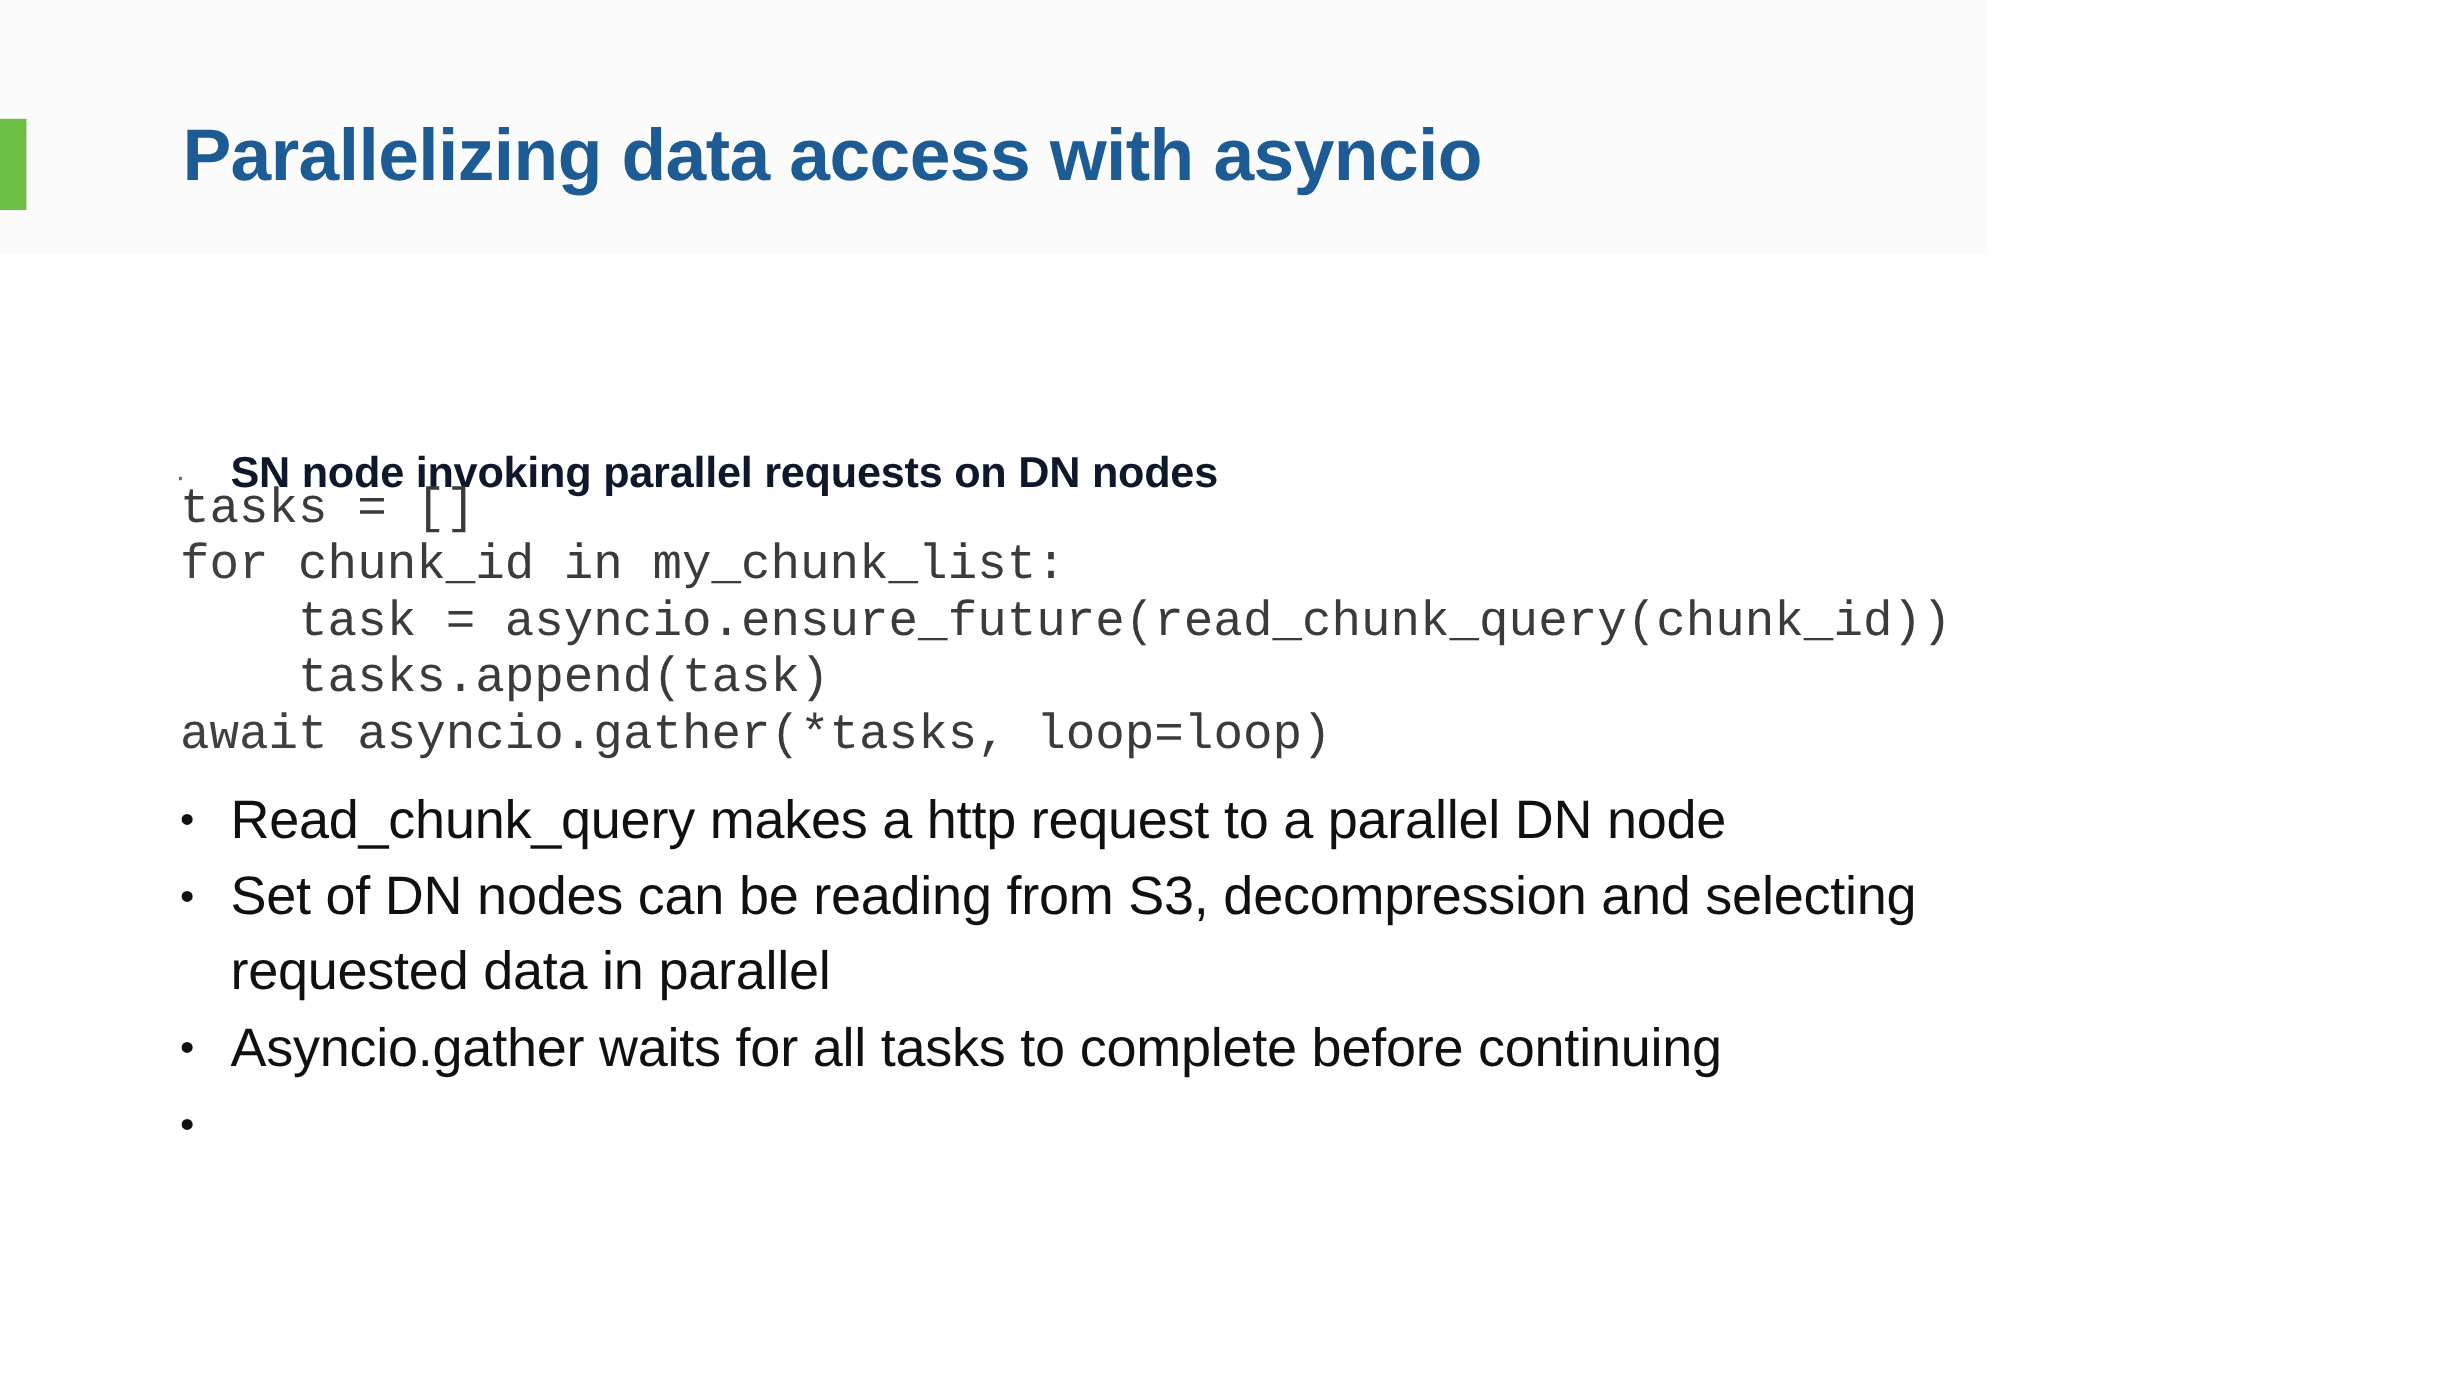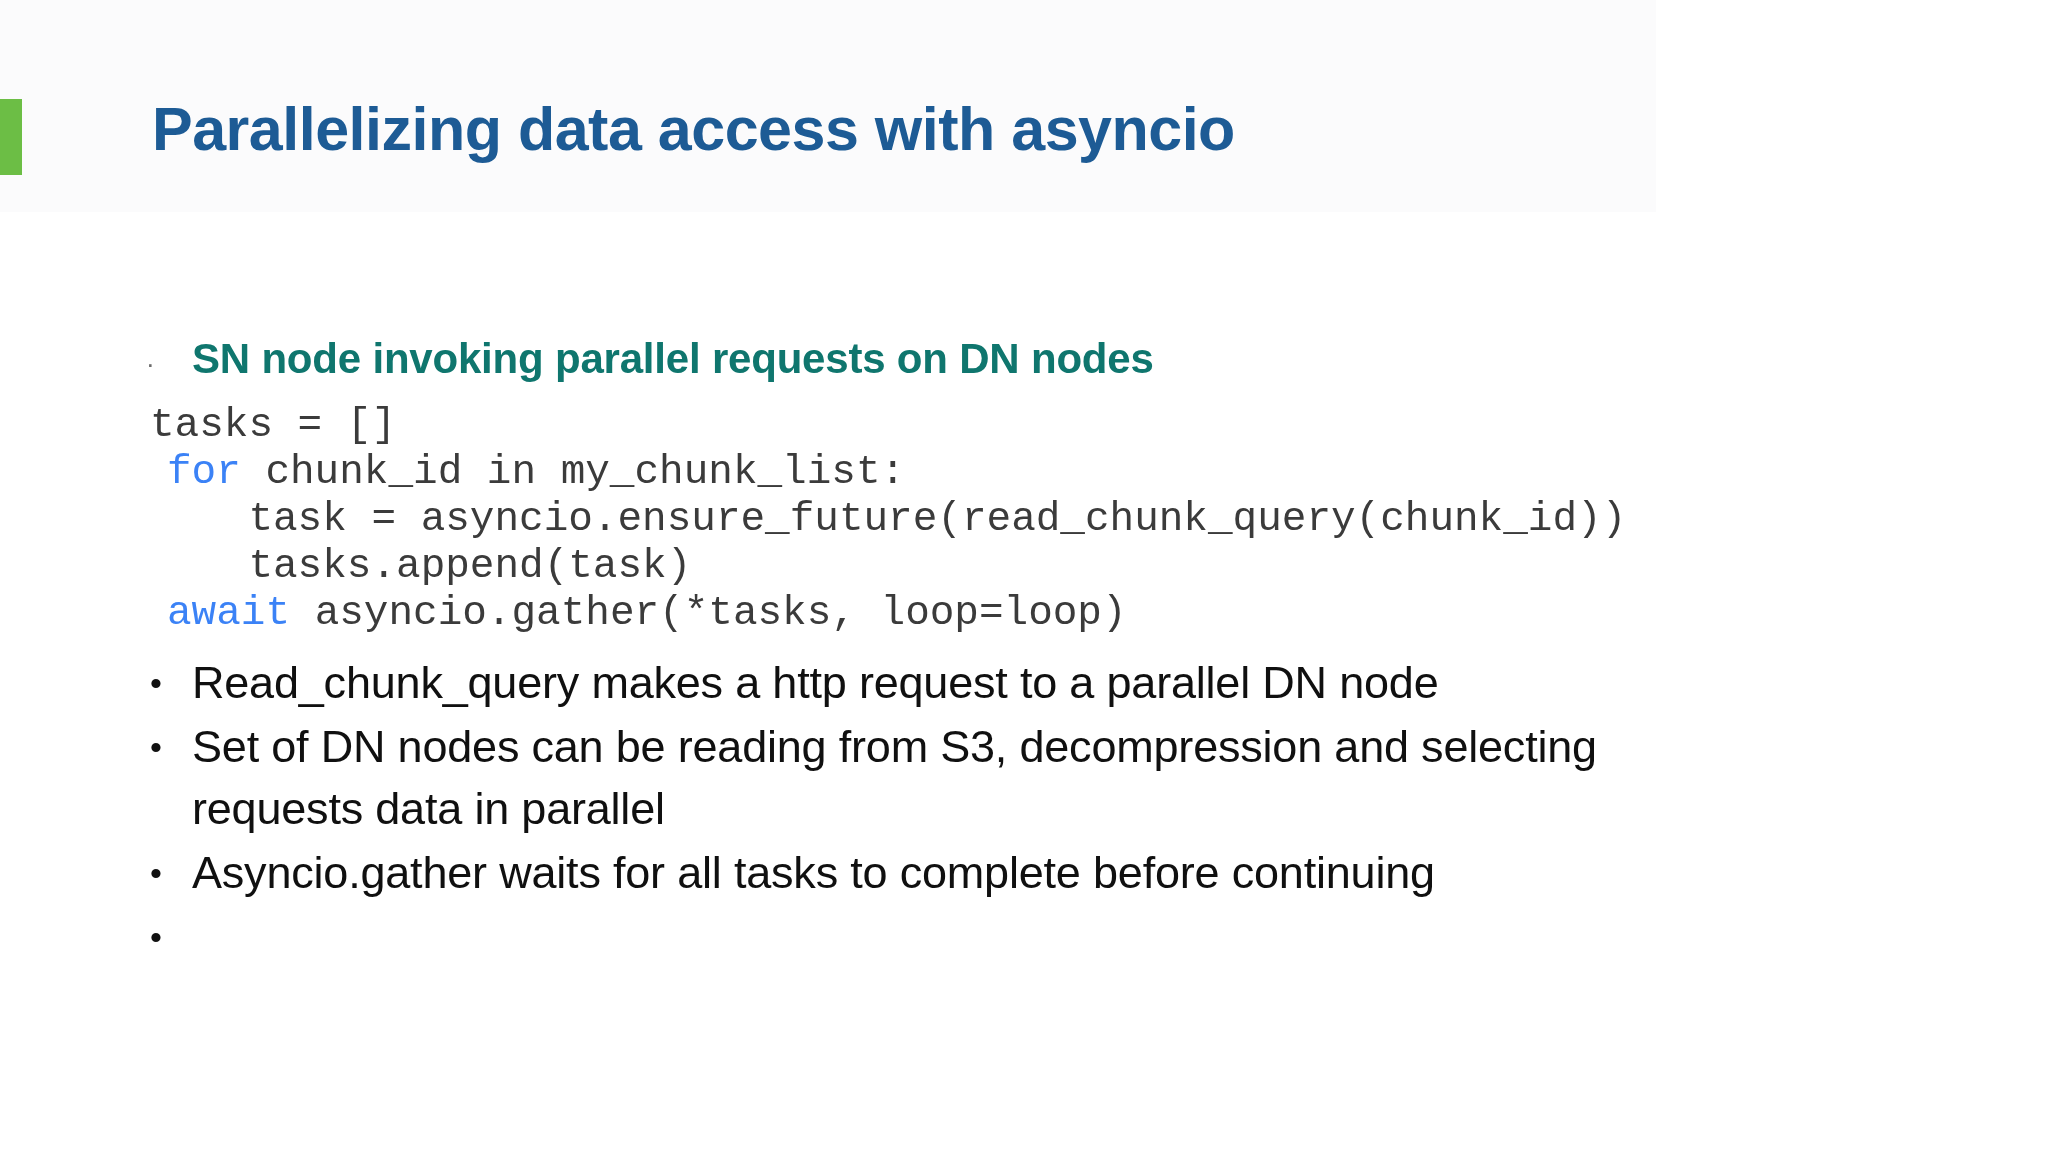--- a/index.html
+++ b/index.html
@@ -113,41 +113,42 @@
     white-space: nowrap;
   }
   .lead-bullet .dot {
     width: 46px;
     font-size: 26px;
     color: #6b6b6b;
     line-height: 1;
     flex: none;
   }
   .lead-bullet .lead-text {
-    font-size: 42px;
+    font-size: 36px;
     font-weight: bold;
-    color: #0f766e;
+    color: #0f172a;
     line-height: 1;
     letter-spacing: -0.2px;
+    margin-top: 38px;
   }
 
   
   .code-block {
     position: absolute;
     left: 150px;
     top: 190px;
     font-family: "Liberation Mono", "DejaVu Sans Mono", monospace;
     font-size: 41px;
     line-height: 47px;
     color: #3b3b3b;
     white-space: pre;
     letter-spacing: 0px;
   }
   .code-line { display: block; }
-  .kw { color: #3b82f6; margin-left: 17px; }
+  .kw { color: #404040; }
 
   
   .bullet-list {
     position: absolute;
     left: 150px;
     top: 440px;
     width: 1480px;
   }
   .bullet-row {
     display: flex;
@@ -217,21 +218,21 @@
 
     <div class="code-block"><span class="code-line"><span>tasks = []</span></span><span class="code-line"><span class="kw">for</span><span> chunk_id in my_chunk_list:</span></span><span class="code-line"><span>    task = asyncio.ensure_future(read_chunk_query(chunk_id))</span></span><span class="code-line"><span>    tasks.append(task)</span></span><span class="code-line"><span class="kw">await</span><span> asyncio.gather(*tasks, loop=loop)</span></span></div>
 
     <div class="bullet-list">
       <div class="bullet-row">
         <span class="dot">•</span>
         <span class="txt">Read_chunk_query makes a http request to a parallel DN node</span>
       </div>
       <div class="bullet-row">
         <span class="dot">•</span>
-        <span class="txt">Set of DN nodes can be reading from S3, decompression and selecting requests data in parallel</span>
+        <span class="txt">Set of DN nodes can be reading from S3, decompression and selecting requested data in parallel</span>
       </div>
       <div class="bullet-row">
         <span class="dot">•</span>
         <span class="txt">Asyncio.gather waits for all tasks to complete before continuing</span>
       </div>
       <div class="bullet-row">
         <span class="dot">•</span>
       </div>
     </div>
 

